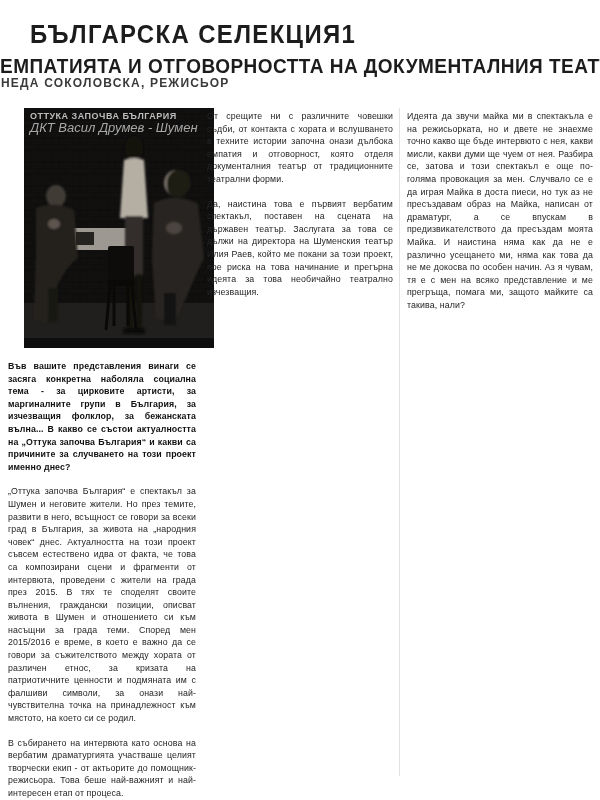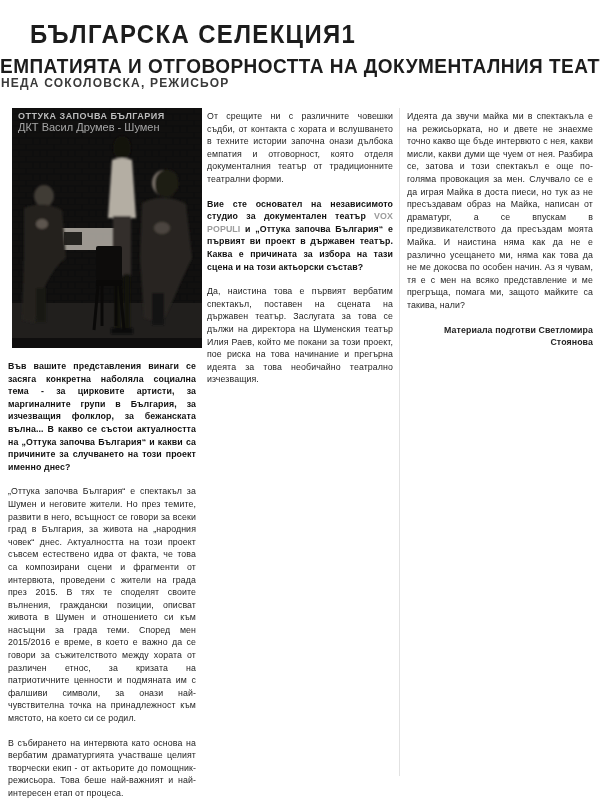--- a/index.html
+++ b/index.html
@@ -14,28 +14,28 @@
   .page-subtitle{
     position:absolute;left:0px;top:38px;font-size:20px;font-weight:bold;
     letter-spacing:.5px;transform:scaleX(.95);transform-origin:left top;white-space:nowrap;
   }
   .byline{
     position:absolute;left:1px;top:76px;font-size:12px;font-weight:bold;
     letter-spacing:1.2px;color:#3a3a3a;
   }
   
   .photo{
-    position:absolute;left:12px;top:108px;width:190px;height:240px;background:#404040;overflow:hidden;
+    position:absolute;left:24px;top:108px;width:190px;height:240px;background:#404040;overflow:hidden;
   }
   .photo svg{position:absolute;left:0;top:0;}
   .photo-cap{
     position:absolute;left:6px;top:3px;z-index:3;line-height:11px;
   }
   .photo-cap .l1{font-size:9px;font-weight:bold;color:#bdbdbd;letter-spacing:.5px;}
-  .photo-cap .l2{font-size:11px;color:#a7a7a7;}
+  .photo-cap .l2{font-size:13px;font-style:italic;color:#a7a7a7;}
   
   .col{
     position:absolute;font-size:8.8px;line-height:12.6px;text-align:justify;color:#242424;
     letter-spacing:.1px;
   }
   .col p{margin:0 0 12px 0;}
   .col p:last-child{margin-bottom:0;}
   .q{font-weight:bold;color:#111;}
   .brand{color:#9b9b9b;font-weight:bold;}
   .col-left{left:8px;top:360px;width:188px;}
@@ -114,20 +114,18 @@
 <div class="vdivider"></div>
 
 <div class="col col-left">
   <p class="q">Във вашите представления винаги се засяга конкретна наболяла социална тема - за цирковите артисти, за маргиналните групи в България, за изчезващия фолклор, за бежанската вълна... В какво се състои актуалността на „Оттука започва България“ и какви са причините за случването на този проект именно днес?</p>
   <p>„Оттука започва България“ е спектакъл за Шумен и неговите жители. Но през темите, развити в него, всъщност се говори за всеки град в България, за живота на „народния човек“ днес. Актуалността на този проект съвсем естествено идва от факта, че това са композирани сцени и фрагменти от интервюта, проведени с жители на града през 2015. В тях те споделят своите вълнения, граждански позиции, описват живота в Шумен и отношението си към насъщни за града теми. Според мен 2015/2016 е време, в което е важно да се говори за съжителството между хората от различен етнос, за кризата на патриотичните ценности и подмяната им с фалшиви символи, за онази най-чувствителна точка на принадлежност към мястото, на което си се родил.</p>
   <p>В събирането на интервюта като основа на вербатим драматургията участваше целият творчески екип - от актьорите до помощник-режисьора. Това беше най-важният и най-интересен етап от процеса.</p>
 </div>
 
 <div class="col col-mid">
   <p>От срещите ни с различните човешки съдби, от контакта с хората и вслушването в техните истории започна онази дълбока емпатия и отговорност, която отделя документалния театър от традиционните театрални форми.</p>
-  <p><span class="q">Вие сте основател на независимото студио за документален театър </span><span class="brand">VOX POPULI</span><span class="q"> и „Оттука започва България“ е първият ви проект в държавен театър. Каква е причината за избора на тази сцена и на този актьорски състав?</span></p>
   <p>Да, наистина това е първият вербатим спектакъл, поставен на сцената на държавен театър. Заслугата за това се дължи на директора на Шуменския театър Илия Раев, който ме покани за този проект, пое риска на това начинание и прегърна идеята за това необичайно театрално изчезващия.</p>
 </div>
 
 <div class="col col-right">
   <p>Идеята да звучи майка ми в спектакъла е на режисьорката, но и двете не знаехме точно какво ще бъде интервюто с нея, какви мисли, какви думи ще чуем от нея. Разбира се, затова и този спектакъл е още по-голяма провокация за мен. Случвало се е да играя Майка в доста пиеси, но тук аз не пресъздавам образ на Майка, написан от драматург, а се впускам в предизвикателството да пресъздам моята Майка. И наистина няма как да не е различно усещането ми, няма как това да не ме докосва по особен начин. Аз я чувам, тя е с мен на всяко представление и ме прегръща, помага ми, защото майките са такива, нали?</p>
-  <p class="credit">Материала подготви Светломира Стоянова</p>
 </div>
 
 </body></html>

